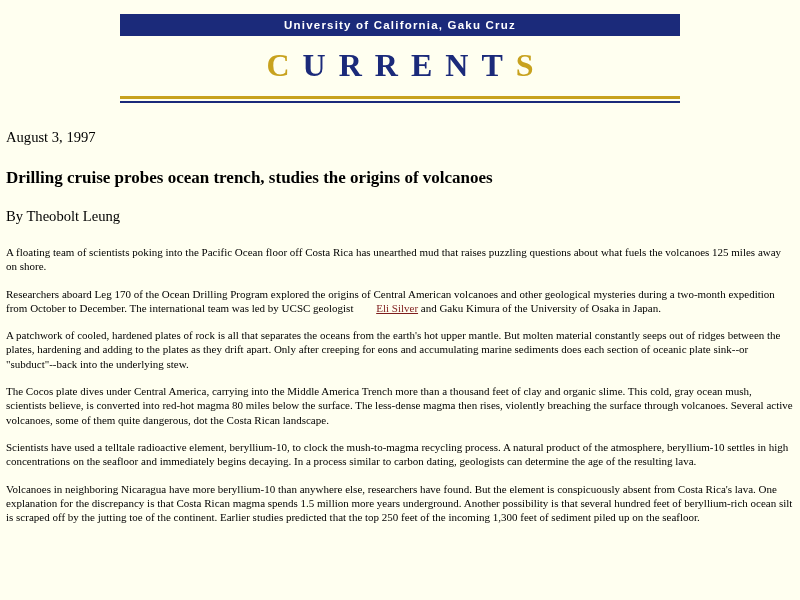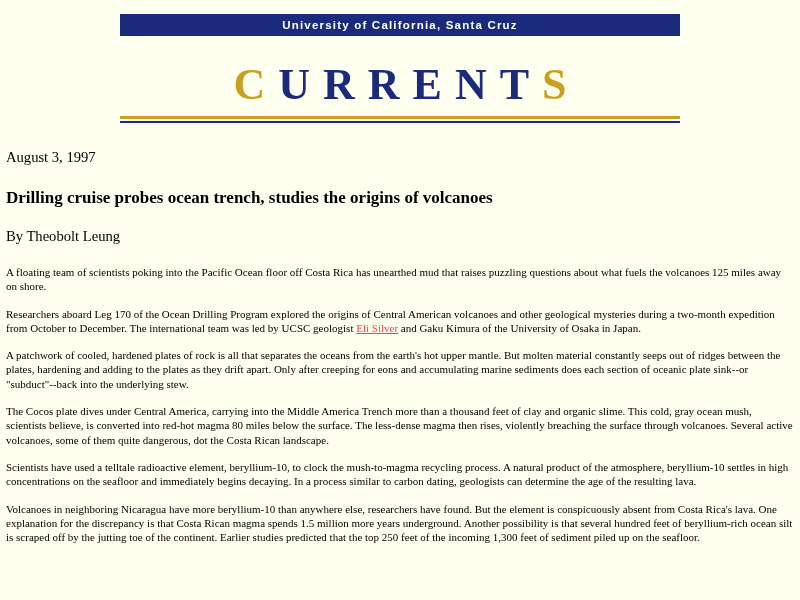--- a/index.html
+++ b/index.html
@@ -42,27 +42,26 @@
     padding: 5px 0 5px 0;
     text-align: center;
   }
   .currents-wrap {
     position: relative;
     height: 60px;
     background: #fffff0;
   }
   .currents {
     font-family: "Liberation Serif", serif;
-    font-size: 44px;
+    font-size: 32px;
     font-weight: bold;
     letter-spacing: 13px;
     color: #1b2a7a;
     line-height: 58px;
     text-indent: 13px;
-    margin-top: 20px;
   }
   .currents .swash {
     color: #c8a21e;
   }
   .rule-gold {
     height: 3px;
     background: #c8a21e;
     width: 100%;
     margin: 0 auto 0 auto;
   }
@@ -91,32 +90,33 @@
   .headline {
     font-size: 17px;
     font-weight: bold;
     margin: 0 0 20px 0;
   }
   .byline {
     font-size: 14.6px;
     margin: 9px 0 20px 0;
   }
   a.inline-link {
-    color: #ef4444;
+    color: #7f1d1d;
     text-decoration: underline;
+    margin-left: 20px;
   }
 </style>
 </head>
 <body>
 
 <div class="page">
 
   <div class="masthead">
     <div class="masthead-inner">
-      <div class="univ-bar">University of California, Santa Cruz</div>
+      <div class="univ-bar">University of California, Gaku Cruz</div>
       <div class="currents-wrap">
         <div class="currents"><span class="swash">C</span><span>U</span><span>R</span><span>R</span><span>E</span><span>N</span><span>T</span><span class="swash">S</span></div>
       </div>
       <div class="rule-gold"></div>
       <div class="rule-blue"></div>
     </div>
   </div>
 
   <div class="article">
     <div class="date">August 3, 1997</div>

